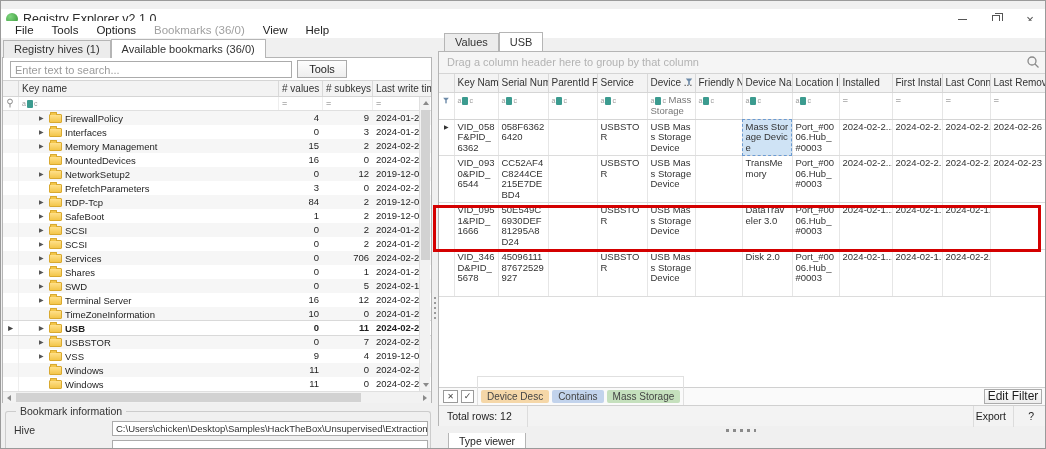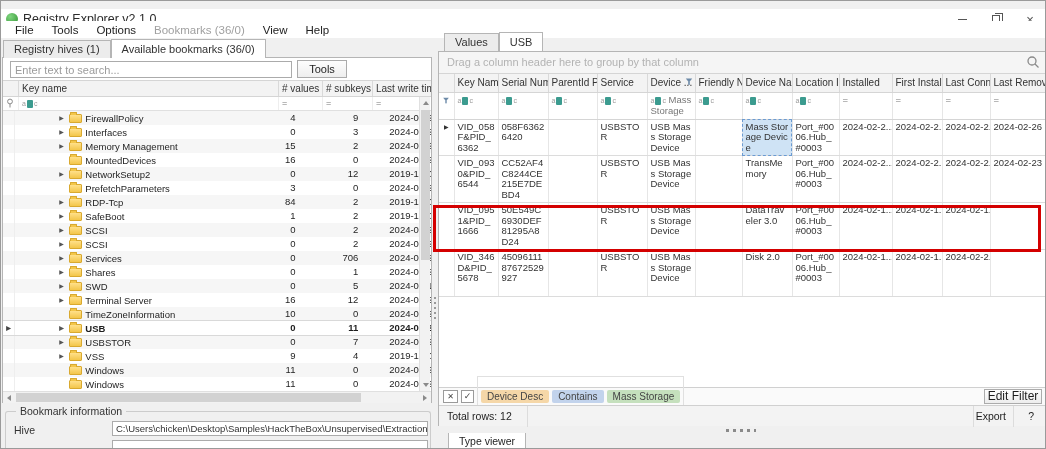--- a/index.html
+++ b/index.html
@@ -45,21 +45,21 @@
 
   .thead { position:absolute; left:0; top:22px; width:428px; height:17px; display:flex;
            background:#f3f3f3; border-top:1px solid #d5d5d5; border-bottom:1px solid #d5d5d5; font-size:10px; color:#333; }
   .thead > div { border-right:1px solid #d9d9d9; padding:2px 3px; overflow:hidden; white-space:nowrap; }
   .tfilter { position:absolute; left:0; top:39px; width:428px; height:14px; display:flex;
              border-bottom:1px solid #e0e0e0; font-size:9px; color:#777; }
   .tfilter > div { border-right:1px solid #eee; padding:1px 3px; overflow:hidden; }
   .c-ind{width:16px;} .c-name{width:260px;} .c-val{width:44px;} .c-sub{width:50px;} .c-date{width:58px; border-right:none!important;}
 
   .treerows { position:absolute; left:0; top:53px; width:428px; height:280px; overflow:hidden; }
-  .trow { display:flex; height:14px; font-size:9.5px; line-height:13px;gap:24px; }
+  .trow { display:flex; height:14px; font-size:9.5px; line-height:13px; }
   .trow.alt { background:#f6f6f6; }
   .trow.sel { background:#ffffff; font-weight:bold; outline:1px solid #d9d9d9; }
   .trow > div { overflow:hidden; white-space:nowrap; }
   .tind { width:16px; color:#444; font-size:6px; text-align:center; line-height:14px; border-right:1px solid #eee; }
   .tname { width:260px; display:flex; align-items:center; gap:3px; padding-left:20px; }
   .tnum { width:44px; text-align:right; padding-right:4px; }
   .tnum2 { width:50px; text-align:right; padding-right:4px; }
   .tdate { width:58px; padding-left:3px; }
   .exp { width:7px; font-size:6px; color:#555; flex:none; }
   .folder { position:relative; flex:none; width:13px; height:9px; background:linear-gradient(#ffe08a,#f3c64a);

